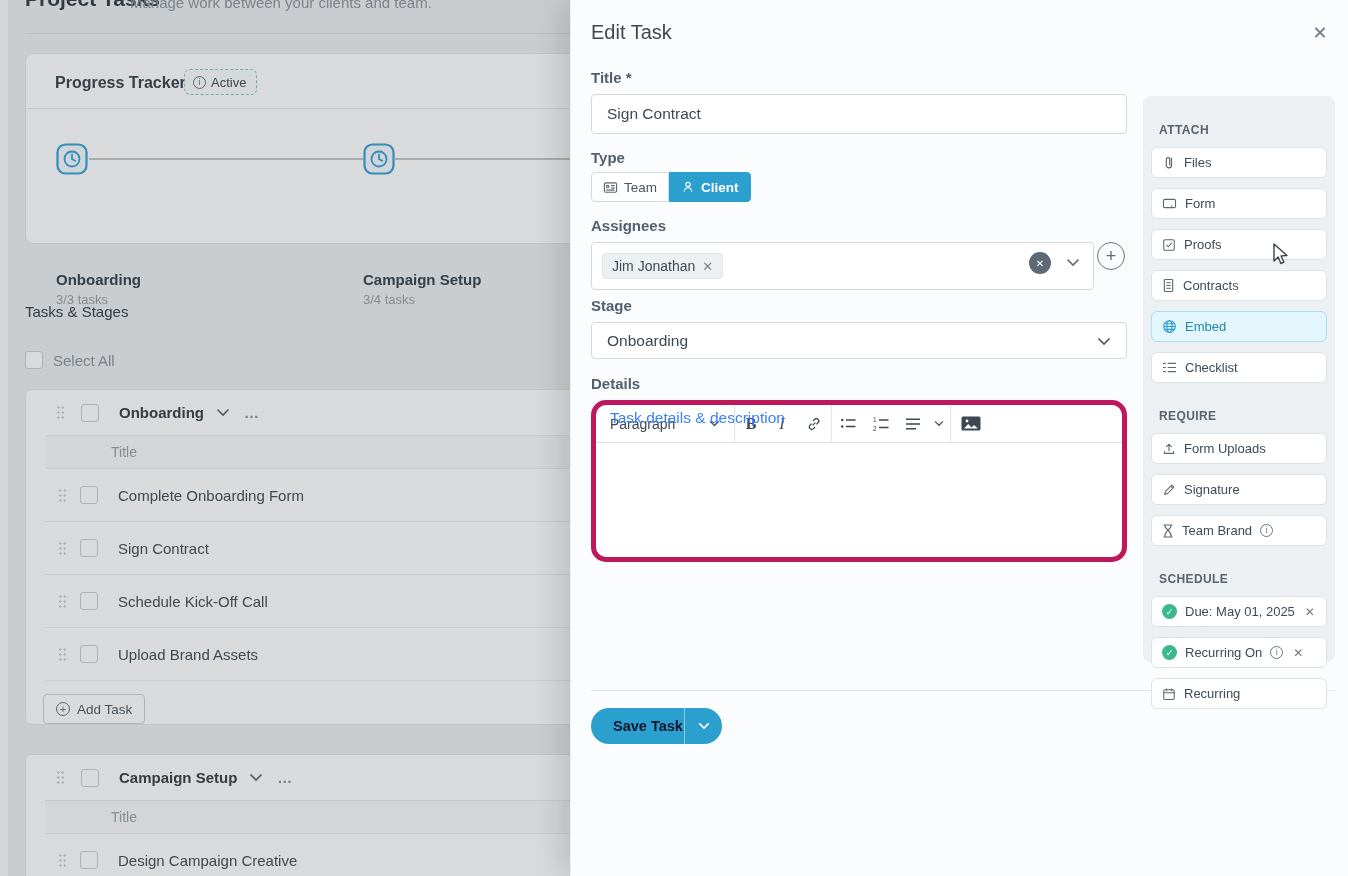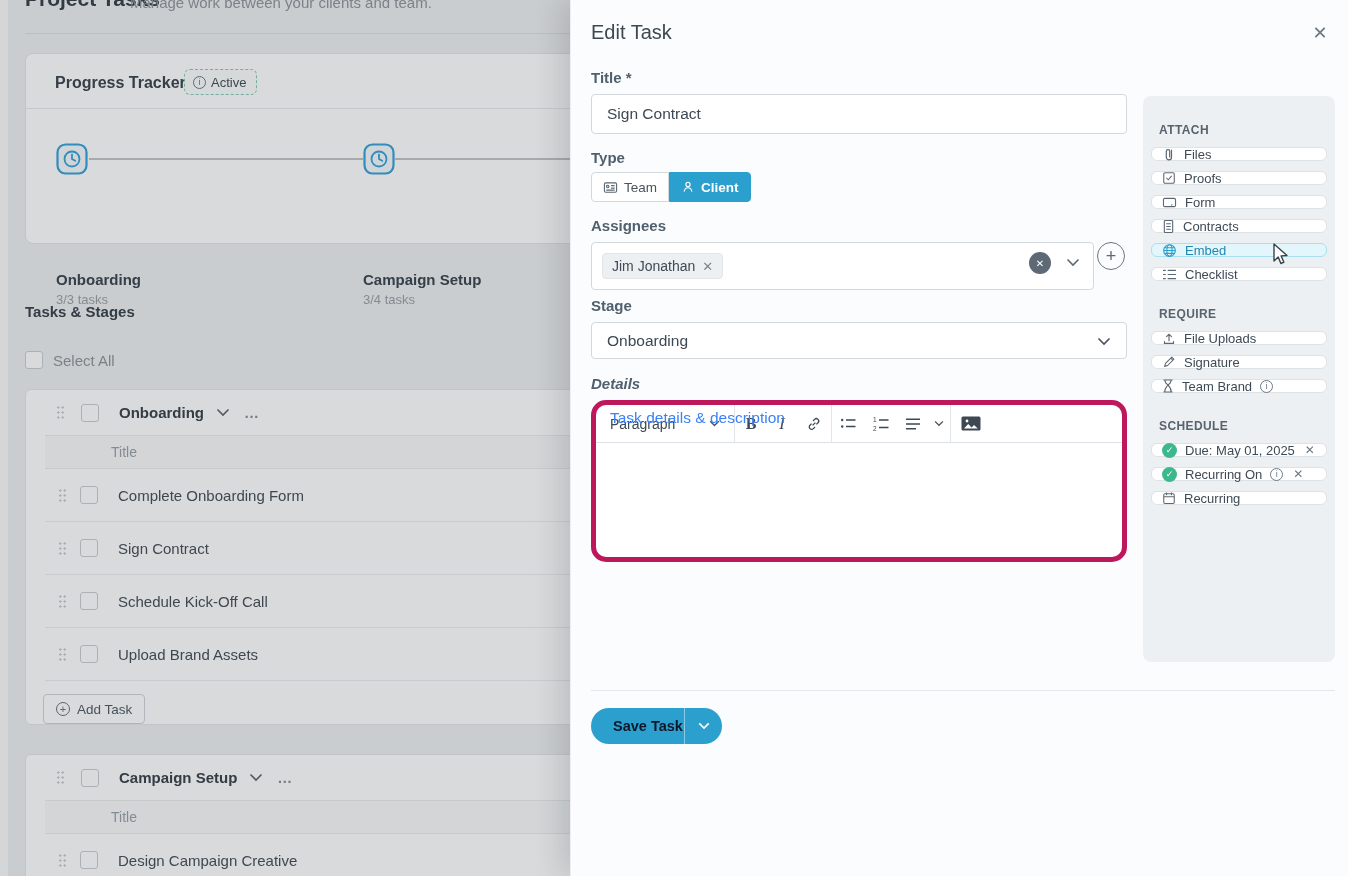--- a/index.html
+++ b/index.html
@@ -20,21 +20,21 @@
   .badge { position:absolute; left:158px; top:15px; height:26px; padding:0 10px 0 8px; display:flex; align-items:center; gap:5px;
            border:1px dashed #86ccb9; border-radius:6px; background:#fcfefd; font-size:13px; color:#45515b; }
   .info-i { display:inline-flex; width:13px; height:13px; border:1px solid #6e7a84; border-radius:50%; color:#6e7a84;
             font-size:9px; line-height:11px; align-items:center; justify-content:center; font-style:normal; flex:0 0 auto; }
   .stage-node { position:absolute; width:260px; }
   .clock-box { width:32px; height:32px; }
   .pt-line { position:absolute; top:104px; height:2px; background:#c3c6c9; }
   .stage-name { position:absolute; top:128px; font-size:15px; font-weight:bold; color:#3d4852; }
   .stage-count { position:absolute; top:149px; font-size:13px; color:#9aa2a9; }
 
-  .ts-heading { position:absolute; left:25px; top:303px; font-size:15px; font-weight:bold; color:#3b454f; }
+  .ts-heading { position:absolute; left:25px; top:303px; font-size:15px; font-weight:normal; color:#3b454f; }
   .checkbox { width:18px; height:18px; border:1.5px solid #c9cfd4; border-radius:3px; background:#fff; flex:0 0 auto; }
   .select-all { position:absolute; left:25px; top:351px; display:flex; align-items:center; gap:10px; font-size:15px; color:#8e969e; }
 
   .group-card { left:25px; width:640px; background:#fff; border:1px solid #e3e6e8; border-radius:6px; position:absolute; overflow:hidden; }
   .grp-head { position:absolute; left:0; top:0; height:45px; width:100%; display:flex; align-items:center; }
   .drag { width:9px; height:15px; background-image:radial-gradient(circle, #c5cbd0 1.15px, transparent 1.3px); background-size:4.5px 5px; flex:0 0 auto; }
   .grp-name { font-size:15px; font-weight:bold; color:#3b454f; }
   .dots3 { color:#8a929a; font-size:15px; letter-spacing:1px; font-weight:bold; }
   .tbl { position:absolute; left:19px; right:0; }
   .tbl-head { height:34px; background:#f8fafb; border-top:1px solid #e9eced; border-bottom:1px solid #e9eced; display:flex; align-items:center; }
@@ -84,21 +84,21 @@
   .d-divider { position:absolute; left:20px; top:690px; width:744px; height:1px; background:#e5e8ea; }
   .save-btn { position:absolute; left:20px; top:708px; width:131px; height:36px; border-radius:18px; background:#2B9FCE; display:flex; align-items:center; }
   .save-label { color:#0f172a; font-size:14.5px; font-weight:bold; margin-left:22px; }
   .save-sep { position:absolute; left:93px; top:0; width:1px; height:36px; background:rgba(255,255,255,0.45); }
   .save-caret { position:absolute; left:94px; width:37px; height:36px; display:flex; align-items:center; justify-content:center; }
 
   
   .sidebar { position:absolute; left:572px; top:66px; width:192px; height:566px; background:#edf0f2; border-radius:8px; padding:27px 8px;margin-top:30px; }
   .sb-header { margin:0 8px 10px; font-size:12px; font-weight:bold; letter-spacing:0.4px; color:#57636e; height:14px; }
   .sb-header.mt { margin-top:26px; }
-  .sb-btn { height:14px; background:#fff; border:1px solid #dde2e6; border-radius:6px; margin-bottom:10px; display:flex; align-items:center;
+  .sb-btn { height:31px; background:#fff; border:1px solid #dde2e6; border-radius:6px; margin-bottom:10px; display:flex; align-items:center;
             gap:8px; padding:0 10px; font-size:13px; color:#3e4a55; }
   .sb-btn .ic { color:#5c6873; display:flex; flex:0 0 auto; }
   .sb-btn.active { background:#E3F6FB; border:1px solid #a9e0f1; color:#2287ae; }
   .sb-btn.active .ic { color:#2B9FCE; }
   .check-circle { width:15px; height:15px; border-radius:50%; background:#3CB98C; color:#fff; font-size:9px; display:flex;
                   align-items:center; justify-content:center; flex:0 0 auto; }
   .sb-x { color:#6e7983; font-size:12px; margin-left:2px; }
 
   .cursor { position:absolute; left:1271px; top:243px; z-index:50; }
   svg { display:block; }
@@ -256,21 +256,21 @@
   <div class="plus-circle">+</div>
 
   <div class="f-label" style="top:297px;">Stage</div>
   <div class="input" style="top:322px; height:37px;">
     <span class="input-text">Onboarding</span>
     <svg style="position:absolute; right:15px; top:14px;" width="14" height="9" viewBox="0 0 14 9" fill="none" stroke="#4a545e" stroke-width="1.6">
         <path d="M1.5 1.5L7 7l5.5-5.5"></path>
       </svg>
   </div>
 
-  <div class="f-label" style="top:375px;font-style:italic;">Details</div>
+  <div class="f-label" style="top:375px;">Details</div>
   <div class="editor">
     <div class="toolbar">
       <div class="tb-btn para-btn">
         <span>Paragraph</span>
         <svg width="11" height="7" viewBox="0 0 14 9" fill="none" stroke="#4a545e" stroke-width="1.8">
             <path d="M1.5 1.5L7 7l5.5-5.5"></path>
           </svg>
       </div>
       <div class="tb-sep"></div>
       <div class="tb-btn" style="width:32px;">
@@ -342,36 +342,36 @@
       <span class="ic">
         <svg width="14" height="15" viewBox="0 0 14 15" fill="none" stroke="currentColor" stroke-width="1.2" stroke-linecap="round">
           <path d="M9.5 3.2v7a2.6 2.6 0 0 1-5.2 0V4.3a1.7 1.7 0 0 1 3.4 0v5.6"></path>
         </svg>
       </span>
       <span>Files</span>
     </div>
 
     <div class="sb-btn">
       <span class="ic">
+        <svg width="15" height="13" viewBox="0 0 16 14" fill="none" stroke="currentColor" stroke-width="1.2" stroke-linecap="round">
+          <rect x="1.5" y="2.5" width="13" height="9" rx="1.5"></rect>
+            <path d="M9.5 9.2l2.3-.1-1.6 1.6z" fill="currentColor" stroke="none"></path>
+        </svg>
+      </span>
+      <span>Form</span>
+    </div>
+
+    <div class="sb-btn">
+      <span class="ic">
         <svg width="14" height="14" viewBox="0 0 16 16" fill="none" stroke="currentColor" stroke-width="1.2" stroke-linecap="round">
           <rect x="2" y="2" width="12" height="12" rx="1.5"></rect>
             <path d="M5.2 8l2 2 3.6-4.2"></path>
         </svg>
       </span>
       <span>Proofs</span>
-    </div>
-
-    <div class="sb-btn">
-      <span class="ic">
-        <svg width="15" height="13" viewBox="0 0 16 14" fill="none" stroke="currentColor" stroke-width="1.2" stroke-linecap="round">
-          <rect x="1.5" y="2.5" width="13" height="9" rx="1.5"></rect>
-            <path d="M9.5 9.2l2.3-.1-1.6 1.6z" fill="currentColor" stroke="none"></path>
-        </svg>
-      </span>
-      <span>Form</span>
     </div>
 
     <div class="sb-btn">
       <span class="ic">
         <svg width="13" height="15" viewBox="0 0 14 16" fill="none" stroke="currentColor" stroke-width="1.2" stroke-linecap="round">
           <rect x="2.5" y="1.5" width="9" height="13" rx="1"></rect>
             <path d="M5 5h4M5 8h4M5 11h4"></path>
         </svg>
       </span>
       <span>Contracts</span>
@@ -399,21 +399,21 @@
 
     <div class="sb-header mt">REQUIRE</div>
 
     <div class="sb-btn">
       <span class="ic">
         <svg width="14" height="15" viewBox="0 0 16 16" fill="none" stroke="currentColor" stroke-width="1.3" stroke-linecap="round">
           <path d="M8 10.5V3.2M5.2 5.9L8 3.1l2.8 2.8"></path>
             <path d="M2.8 11.5v2h10.4v-2"></path>
         </svg>
       </span>
-      <span>File Uploads</span>
+      <span>Form Uploads</span>
     </div>
 
     <div class="sb-btn">
       <span class="ic">
         <svg width="14" height="14" viewBox="0 0 16 16" fill="none" stroke="currentColor" stroke-width="1.2" stroke-linejoin="round">
           <path d="M3 13l1-3.4 7.2-7.2 2.4 2.4-7.2 7.2z"></path>
             <path d="M10 3.6l2.4 2.4"></path>
         </svg>
       </span>
       <span>Signature</span>

